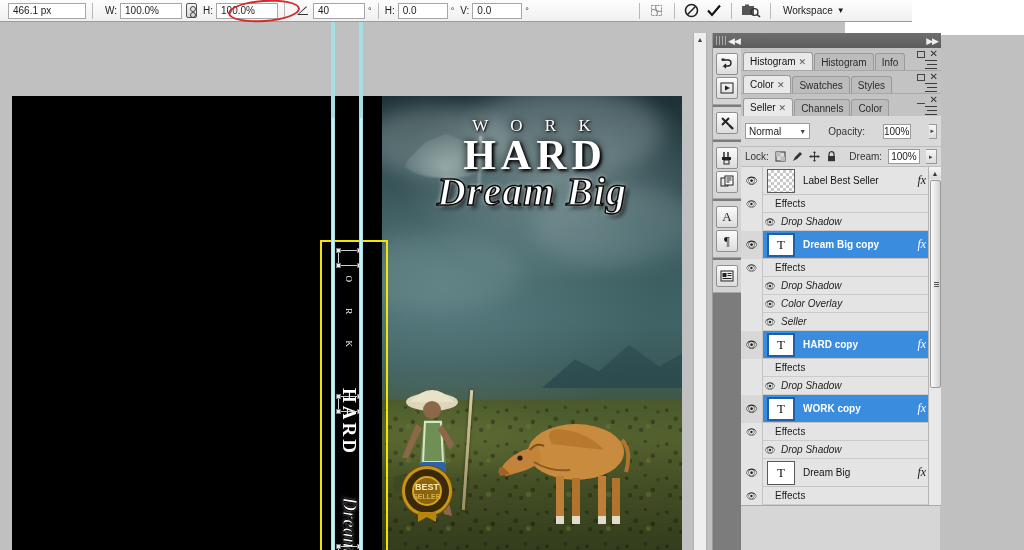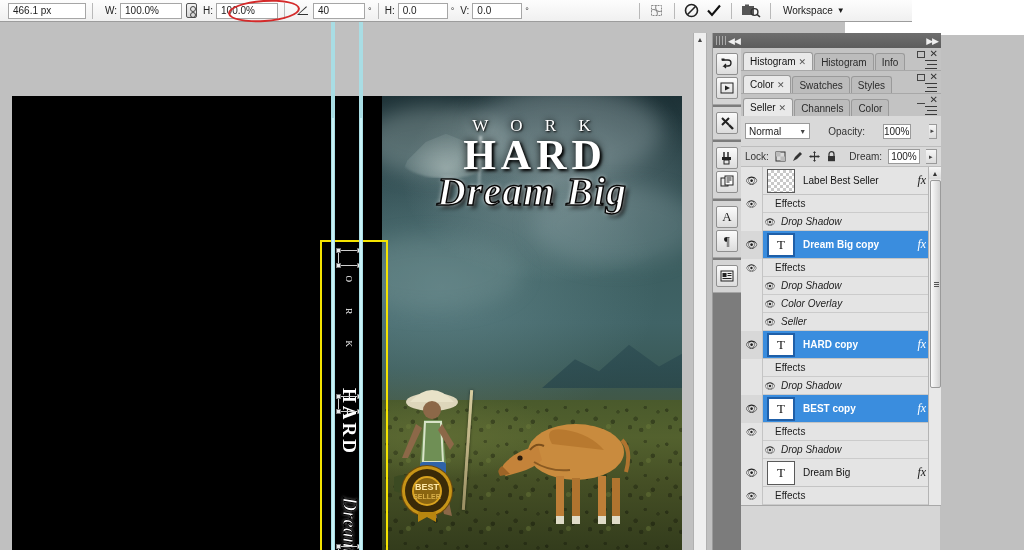--- a/index.html
+++ b/index.html
@@ -797,21 +797,21 @@
             <div class="eye-cell"></div>
             <span class="fx-eye">👁</span>
             <span class="fx-label" style="margin-left:4px;">Drop Shadow</span>
           </div>
 
           <div class="layer-row sel">
             <div class="eye-cell">
                 <span class="eye">👁</span>
               </div>
             <div class="thumb sel-brd">T</div>
-            <span class="lname">BEST copy</span>
+            <span class="lname">WORK copy</span>
             <span class="fx">fx</span>
             <span class="tri">▲</span>
           </div>
           <div class="fx-row lvl1">
             <div class="eye-cell">
                 <span class="fx-eye">👁</span>
               </div>
             <span class="fx-label">Effects</span>
           </div>
           <div class="fx-row lvl2">

